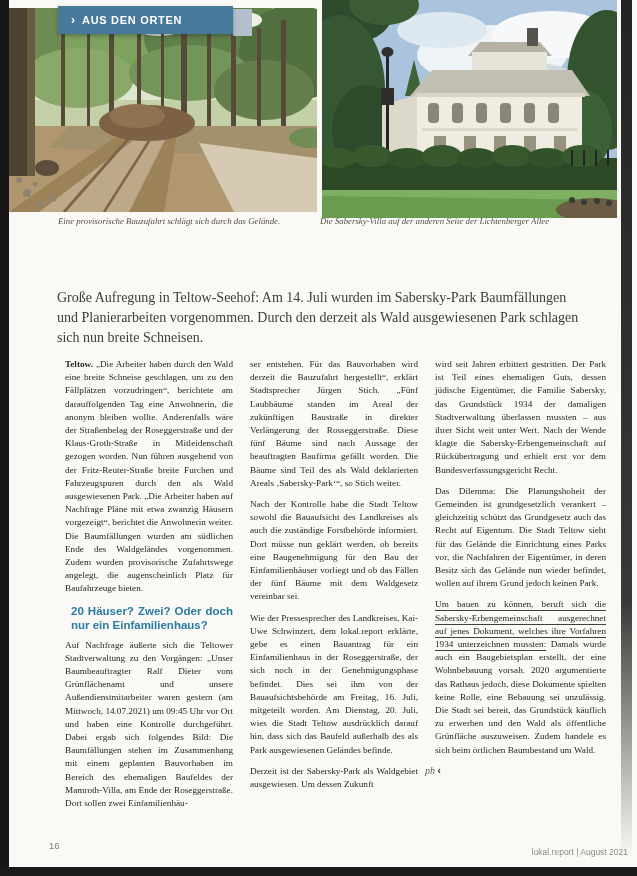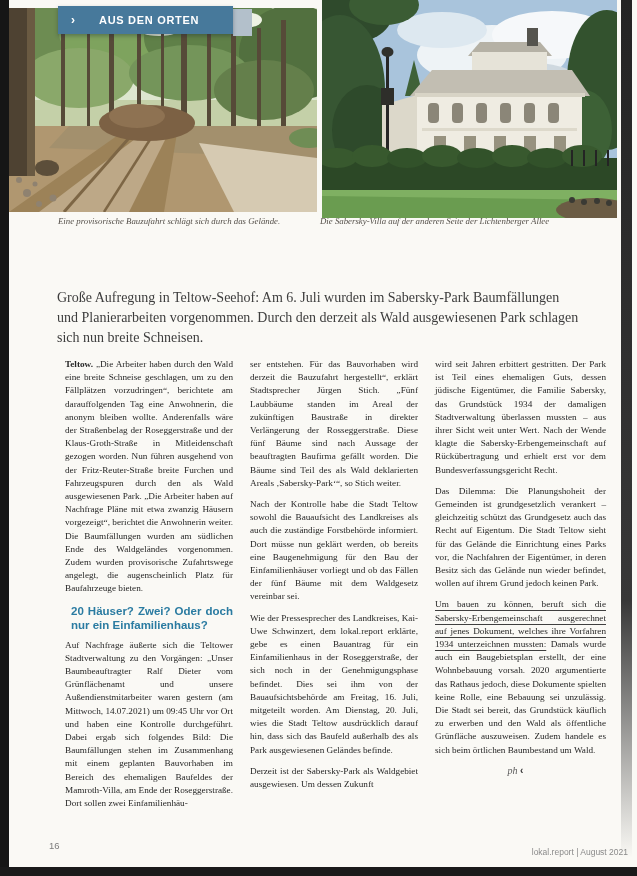--- a/index.html
+++ b/index.html
@@ -13,42 +13,42 @@
   
   .photo{position:absolute;overflow:hidden;}
   .photo-left{left:9px;top:8px;width:308px;height:204px;}
   .photo-right{left:322px;top:0;width:295px;height:218px;}
   
   .banner{position:absolute;left:58px;top:6px;width:175px;height:28px;background:#47799b;
         color:#ffffff;display:flex;align-items:center;padding-left:13px;box-sizing:border-box;
         z-index:4;box-shadow:0 2px 4px rgba(25,35,45,.35);}
   .banner-tail{position:absolute;left:233px;top:9px;width:19px;height:27px;background:#b3c0cb;z-index:3;}
   .chev{font:700 12px "Liberation Sans", sans-serif;margin-right:7px;}
-  .banner-label{font:700 11px "Liberation Sans", sans-serif;letter-spacing:.7px;margin-left:17px;}
+  .banner-label{font:700 11px "Liberation Sans", sans-serif;letter-spacing:.7px;}
   
   .caption{position:absolute;top:216px;font:italic 8.8px/1.25 "Liberation Serif", serif;color:#55504a;}
   .caption-left{left:58px;width:262px;}
   .caption-right{left:320px;width:300px;}
   
   .headline{position:absolute;left:56px;top:244px;margin:0;
         font:700 30px/1.05 "Liberation Serif", serif;color:#2878a4;letter-spacing:-.2px;}
   .standfirst{position:absolute;left:57px;top:288px;width:522px;margin:0;
         font:400 14px/1.44 "Liberation Serif", serif;color:#3d3d3d;}
   
   .col{position:absolute;top:358px;width:178px;font:400 9.2px/13.2px "Liberation Serif", serif;
         color:#272727;text-align:justify;}
   .col1{left:55px;}
   .col2{left:240px;}
   .col3{left:425px;width:181px;}
   .body-p{margin:0 0 8px 10px;}
   .dateline{font-weight:700;}
   .subhead{margin:7px 0 7px 16px;font:700 11.5px/14px "Liberation Sans", sans-serif;color:#2a7ba1;}
   .annot-underline{text-decoration:underline;text-decoration-color:#3f3f3f;
         text-underline-offset:2.5px;text-decoration-thickness:1px;}
-  .end-mark{text-align:center;margin-top:2px;font:italic 10px "Liberation Serif", serif;color:#5a5a5a;}
+  .end-mark{text-align:left;margin-top:2px;font:italic 10px "Liberation Serif", serif;color:#5a5a5a;}
   .end-mark .glyph{font-style:normal;font-family:"Liberation Sans", sans-serif;font-weight:700;color:#333333;}
   
   .page-number{position:absolute;left:49px;top:840px;font:400 9.5px "Liberation Sans", sans-serif;color:#7c7c7c;}
   .footer-credit{position:absolute;left:443px;top:847px;width:185px;text-align:right;
         font:400 8.5px "Liberation Sans", sans-serif;color:#8a8a8a;}
 </style>
 </head>
 <body>
 
 <div class="page">
@@ -186,21 +186,21 @@
 
   <div class="banner">
     <span class="chev">›</span>
     <span class="banner-label">AUS DEN ORTEN</span>
   </div>
   <div class="banner-tail"></div>
 
   <div class="caption caption-left">Eine provisorische Bauzufahrt schlägt sich durch das Gelände.</div>
   <div class="caption caption-right">Die Sabersky-Villa auf der anderen Seite der Lichtenberger Allee</div>
 
-  <p class="standfirst">Große Aufregung in Teltow-Seehof: Am 6. Juli wurden im Sabersky-Park Baumfällungen und Planierarbeiten vorgenommen. Durch den derzeit als Wald ausgewiesenen Park schlagen sich nun breite Schneisen.</p>
+  <p class="standfirst">Große Aufregung in Teltow-Seehof: Am 14. Juli wurden im Sabersky-Park Baumfällungen und Planierarbeiten vorgenommen. Durch den derzeit als Wald ausgewiesenen Park schlagen sich nun breite Schneisen.</p>
 
   <div class="col col1">
     <p class="body-p"><b class="dateline">Teltow.</b> <span>„Die Arbeiter haben durch den Wald eine breite Schneise geschlagen, um zu den Fällplätzen vorzudringen“, berichtete am darauffolgenden Tag eine Anwohnerin, die anonym bleiben wollte. Anderenfalls wäre der Straßenbelag der Roseggerstraße und der Klaus-Groth-Straße in Mitleidenschaft gezogen worden. Nun führen ausgehend von der Fritz-Reuter-Straße breite Furchen und Fahrzeugspuren durch den als Wald ausgewiesenen Park. „Die Arbeiter haben auf Nachfrage Pläne mit etwa zwanzig Häusern vorgezeigt“, berichtet die Anwohnerin weiter. Die Baumfällungen wurden am südlichen Ende des Waldgeländes vorgenommen. Zudem wurden provisorische Zufahrtswege angelegt, die augenscheinlich Platz für Baufahrzeuge bieten.</span></p>
     <h3 class="subhead">20 Häuser? Zwei? Oder doch nur ein Einfamilienhaus?</h3>
     <p class="body-p">Auf Nachfrage äußerte sich die Teltower Stadtverwaltung zu den Vorgängen: „Unser Baumbeauftragter Ralf Dieter vom Grünflächenamt und unsere Außendienstmitarbeiter waren gestern (am Mittwoch, 14.07.2021) um 09:45 Uhr vor Ort und haben eine Kontrolle durchgeführt. Dabei ergab sich folgendes Bild: Die Baumfällungen stehen im Zusammenhang mit einem geplanten Bauvorhaben im Bereich des ehemaligen Baufeldes der Mamroth-Villa, am Ende der Roseggerstraße. Dort sollen zwei Einfamilienhäu-</p>
   </div>
 
   <div class="col col2">
     <p class="body-p">ser entstehen. Für das Bauvorhaben wird derzeit die Bauzufahrt hergestellt“, erklärt Stadtsprecher Jürgen Stich. „Fünf Laubbäume standen im Areal der zukünftigen Baustraße in direkter Verlängerung der Rosseggerstraße. Diese fünf Bäume sind nach Aussage der beauftragten Baufirma gefällt worden. Die Bäume sind Teil des als Wald deklarierten Areals ‚Sabersky-Park‘“, so Stich weiter.</p>
     <p class="body-p">Nach der Kontrolle habe die Stadt Teltow sowohl die Bauaufsicht des Landkreises als auch die zuständige Forstbehörde informiert. Dort müsse nun geklärt werden, ob bereits eine Baugenehmigung für den Bau der Einfamilienhäuser vorliegt und ob das Fällen der fünf Bäume mit dem Waldgesetz vereinbar sei.</p>

